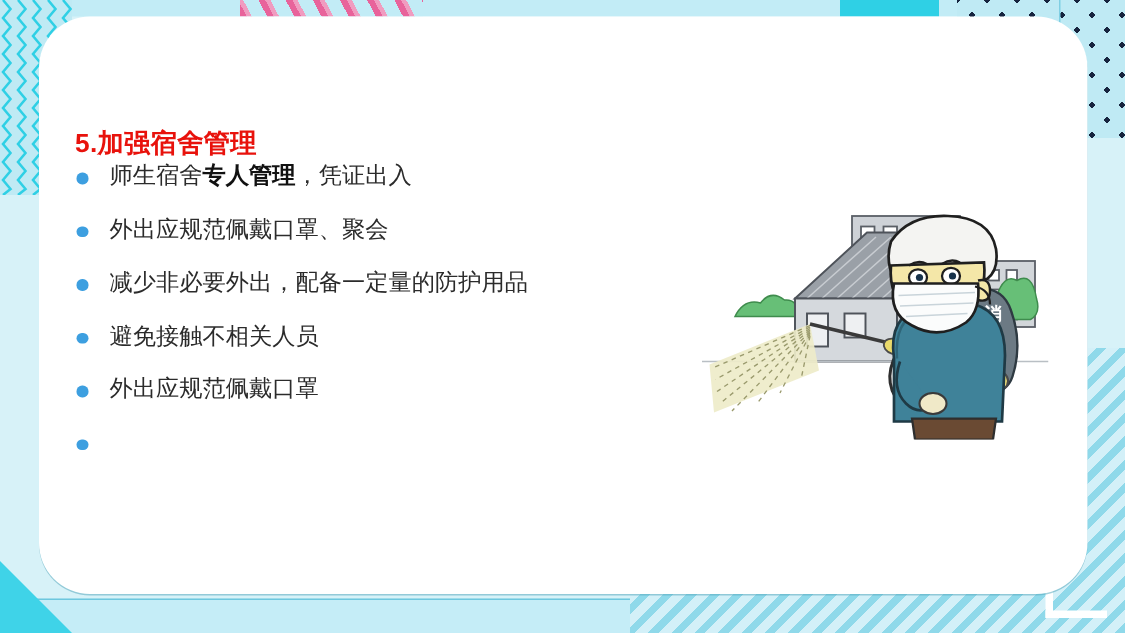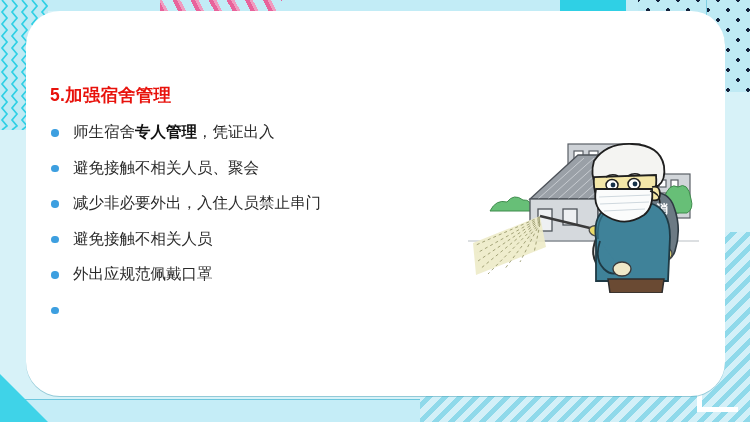--- a/index.html
+++ b/index.html
@@ -164,21 +164,21 @@
     font-size: 17.5px;
     font-weight: bold;
     color: #e8120c;
     letter-spacing: 0.2px;
     white-space: nowrap;
   }
 
   .bullet-list {
     position: absolute;
     left: 46px;
-    top: 122px;
+    top: 108px;
     width: 470px;
     list-style: none;
     margin: 0;
     padding: 0;
   }
 
   .bullet-item {
     position: relative;
     padding-left: 27px;
     margin-bottom: 15.5px;
@@ -255,25 +255,25 @@
 
     <div class="slide-title">5.加强宿舍管理</div>
 
     <ul class="bullet-list">
       <li class="bullet-item">
         <span class="bullet-dot"></span>
         <span>师生宿舍</span><b>专人管理</b><span>，凭证出入</span>
       </li>
       <li class="bullet-item">
         <span class="bullet-dot"></span>
-        <span>避免接触不相关人员、聚会</span><b></b><span></span>
-      </li>
-      <li class="bullet-item">
-        <span class="bullet-dot"></span>
-        <span>减少非必要外出，入住人员禁止串门</span><b></b><span></span>
+        <span>外出应规范佩戴口罩、聚会</span><b></b><span></span>
+      </li>
+      <li class="bullet-item">
+        <span class="bullet-dot"></span>
+        <span>减少非必要外出，配备一定量的防护用品</span><b></b><span></span>
       </li>
       <li class="bullet-item">
         <span class="bullet-dot"></span>
         <span>避免接触不相关人员</span><b></b><span></span>
       </li>
       <li class="bullet-item">
         <span class="bullet-dot"></span>
         <span>外出应规范佩戴口罩</span><b></b><span></span>
       </li>
       <li class="bullet-item">

